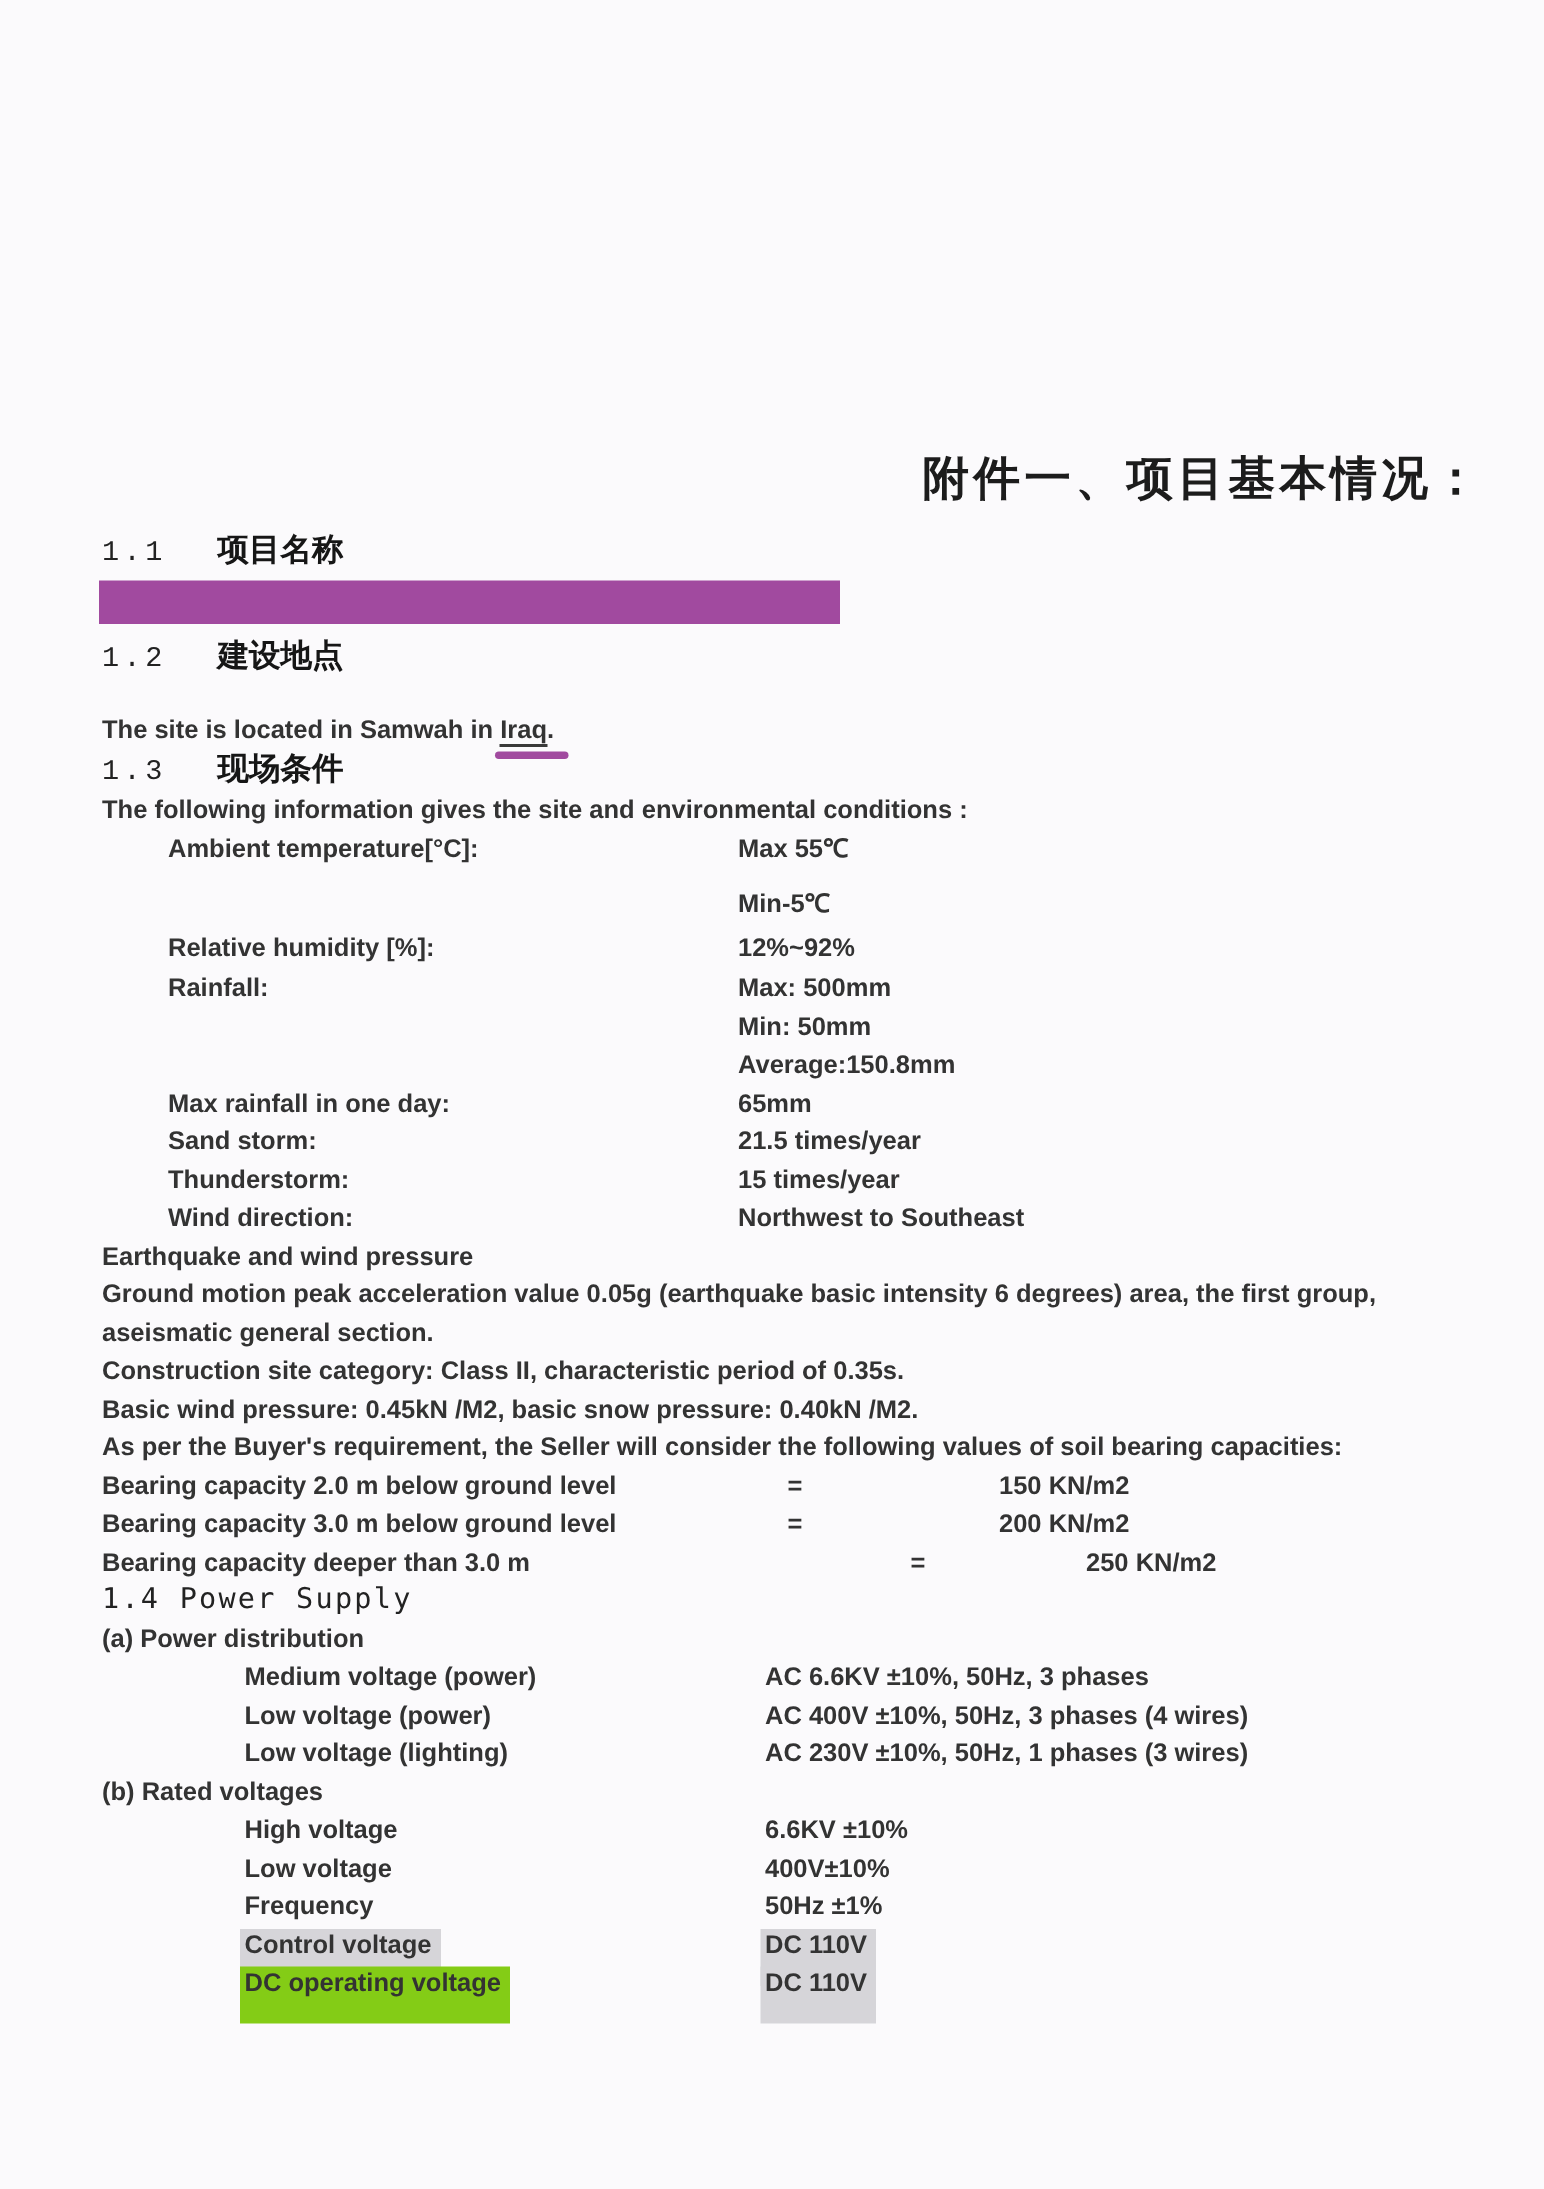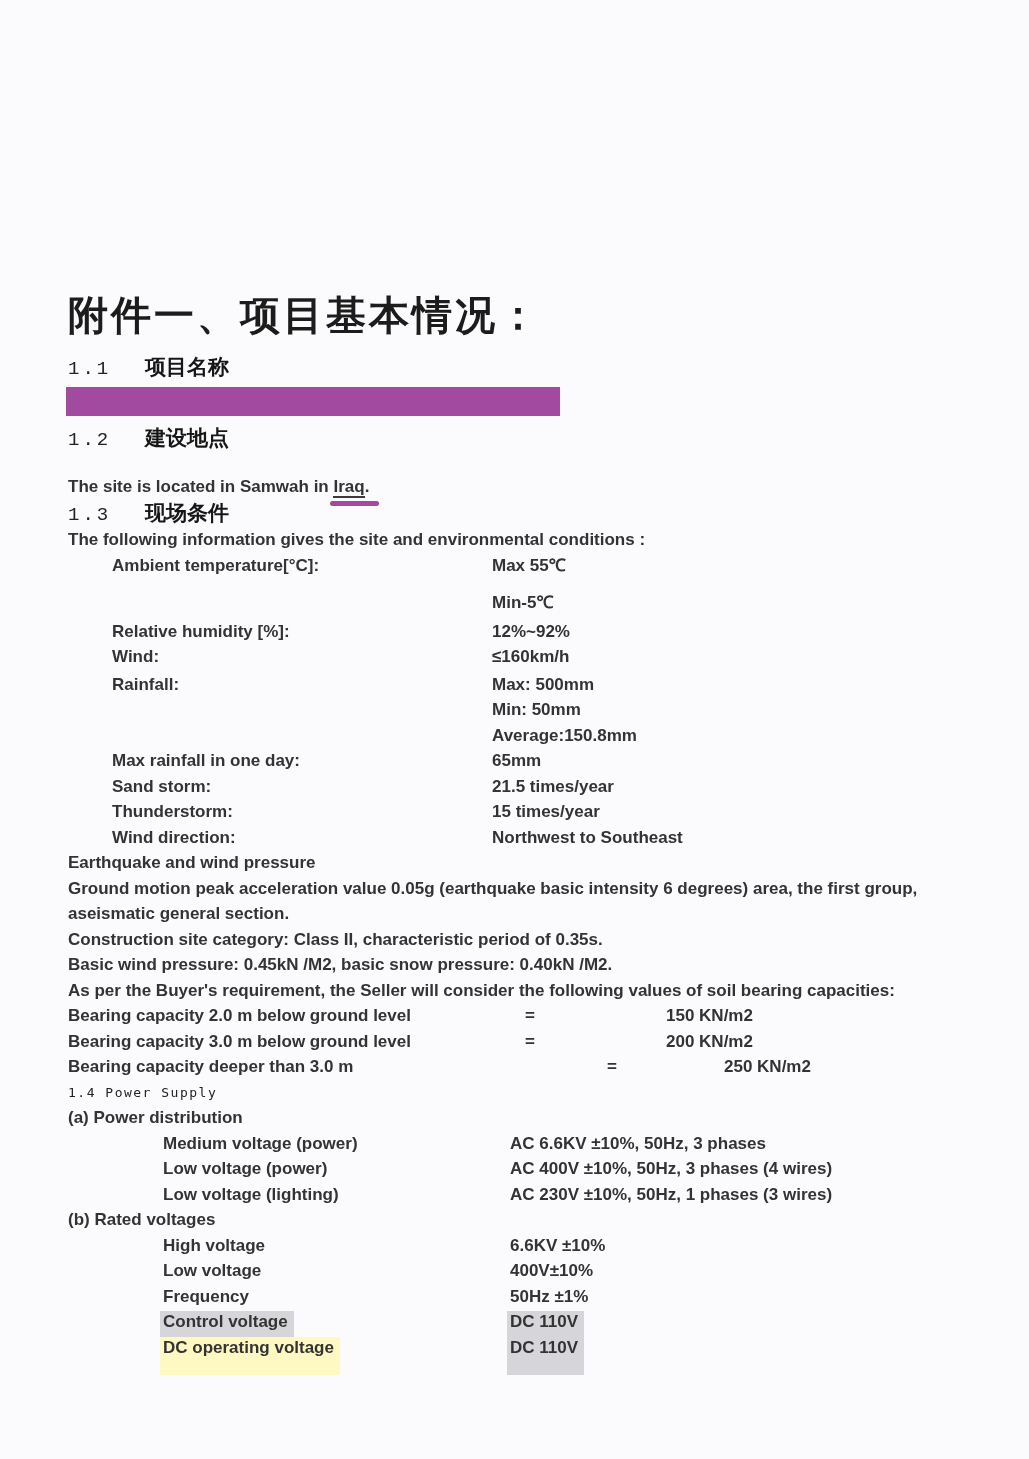--- a/index.html
+++ b/index.html
@@ -8,24 +8,24 @@
     background:#fbfafc;
     font-family:"Liberation Sans",sans-serif;
     color:#333;
     position:relative;
     overflow:hidden;
   }
   .doc{position:absolute;left:68px;top:0;width:921px;}
 
   .title{
     margin:300px 0 0 0;
-    font-family:Liberation Mono, monospace;
+    font-family:Liberation Serif, serif;
     font-weight:700;
-    font-size:40px;line-height:38px;
-    text-align:left;color:#1c1c1c;letter-spacing:3px;
+    font-size:31px;line-height:38px;
+    text-align:right;color:#1c1c1c;letter-spacing:3px;
     white-space:nowrap;
   }
 
   .sec{font-size:21px;line-height:26px;height:26px;font-weight:700;color:#161616;white-space:nowrap;}
   .sec .num{
     font-family:Liberation Mono, monospace;
     font-weight:400;font-size:19px;display:inline-block;width:77px;
     letter-spacing:3px;color:#222;vertical-align:baseline;
   }
   .h11{margin-top:16px;}
@@ -53,21 +53,21 @@
   .cgap-xs{margin-top:2px;}
 
   
   .blabel{display:inline-block;width:457px;}
   .beq{display:inline-block;width:141px;}
   .brow-wide .blabel{width:539px;}
   .brow-wide .beq{width:117px;}
 
   .ps-head{
     font-family:"DejaVu Sans Mono","Liberation Mono",monospace;
-    font-size:13px;font-weight:400;letter-spacing:1.5px;
+    font-size:19px;font-weight:400;letter-spacing:1.5px;
     height:25.5px;line-height:25.5px;color:#222;white-space:nowrap;
   }
 
   
   .prow{padding-left:95px;}
   .plabel{display:inline-block;width:347px;}
 
   .hl{padding:1px 6px 18px 3px;margin-left:-3px;}
 </style>
 <style>.iraq::after{background:#a14a9f;}</style></head>
@@ -98,23 +98,20 @@
   <div class="line intro">The following information gives the site and environmental conditions :</div>
 
   <div class="line crow">
     <span class="clabel">Ambient temperature[°C]:</span><span class="cval">Max 55℃</span>
   </div>
   <div class="line crow cgap">
     <span class="clabel"></span><span class="cval">Min-5℃</span>
   </div>
   <div class="line crow cgap-sm">
     <span class="clabel">Relative humidity [%]:</span><span class="cval">12%~92%</span>
-  </div>
-  <div class="line crow">
-    <span class="clabel">Wind:</span><span class="cval">≤160km/h</span>
   </div>
   <div class="line crow cgap-xs">
     <span class="clabel">Rainfall:</span><span class="cval">Max: 500mm</span>
   </div>
   <div class="line crow">
     <span class="clabel"></span><span class="cval">Min: 50mm</span>
   </div>
   <div class="line crow">
     <span class="clabel"></span><span class="cval">Average:150.8mm</span>
   </div>
@@ -168,16 +165,16 @@
   <div class="line prow">
     <span class="plabel">Low voltage</span><span>400V±10%</span>
   </div>
   <div class="line prow">
     <span class="plabel">Frequency</span><span>50Hz ±1%</span>
   </div>
   <div class="line prow">
     <span class="plabel"><span class="hl" style="background:#d6d5d9;">Control voltage</span></span><span class="hl" style="background:#d6d5d9;">DC 110V</span>
   </div>
   <div class="line prow">
-    <span class="plabel"><span class="hl" style="background:#fef9c3;">DC operating voltage</span></span><span class="hl" style="background:#d6d5d9;">DC 110V</span>
+    <span class="plabel"><span class="hl" style="background:#84cc16;">DC operating voltage</span></span><span class="hl" style="background:#d6d5d9;">DC 110V</span>
   </div>
 
 </div>
 
 </body></html>

